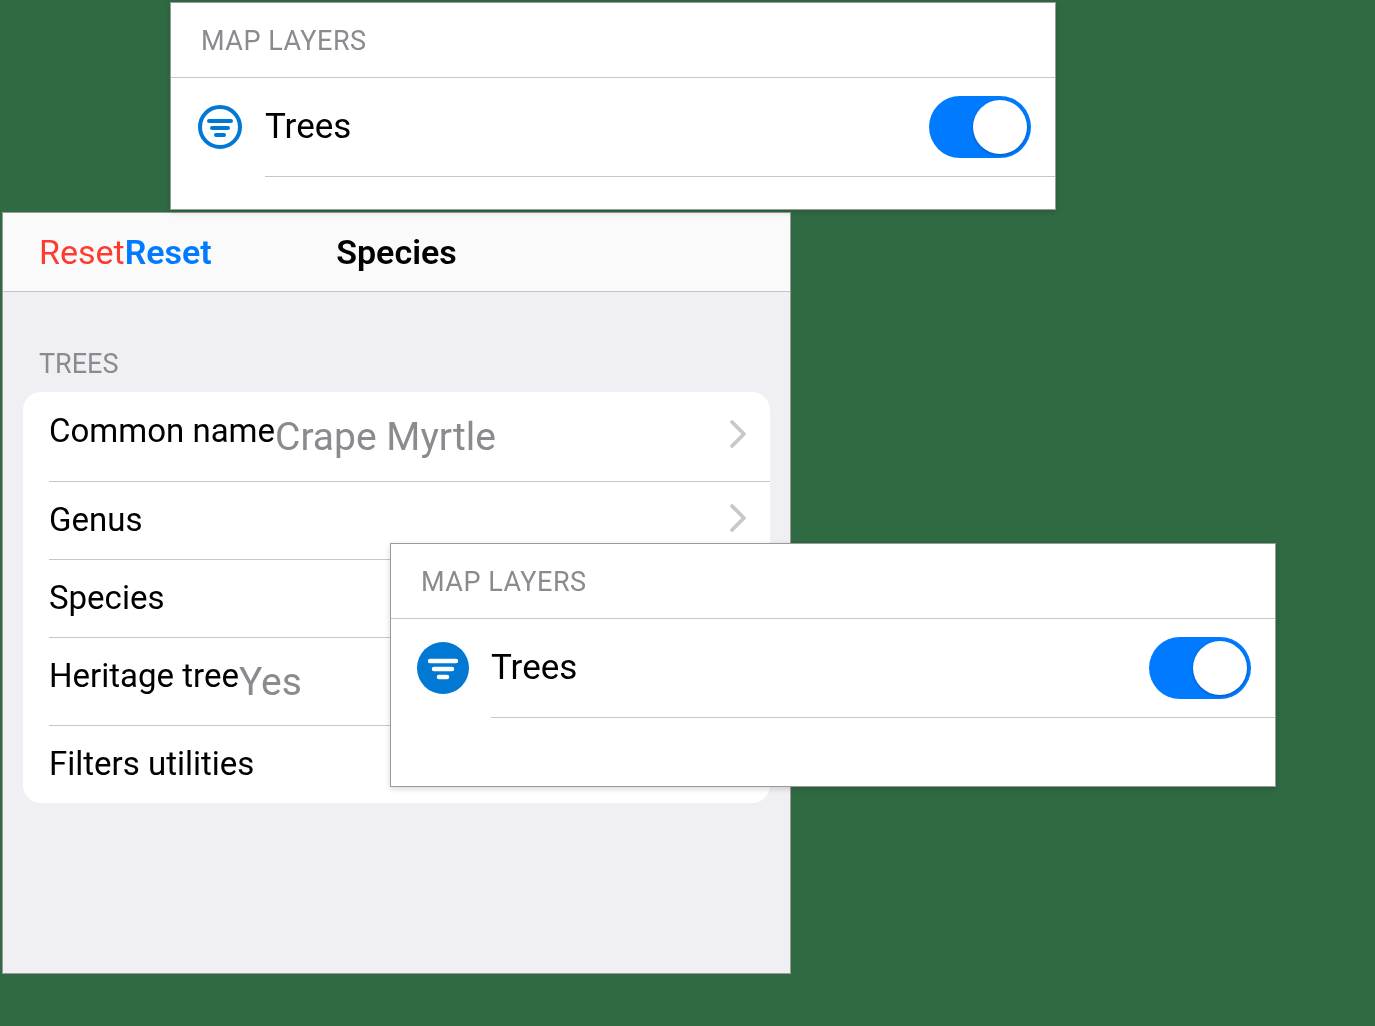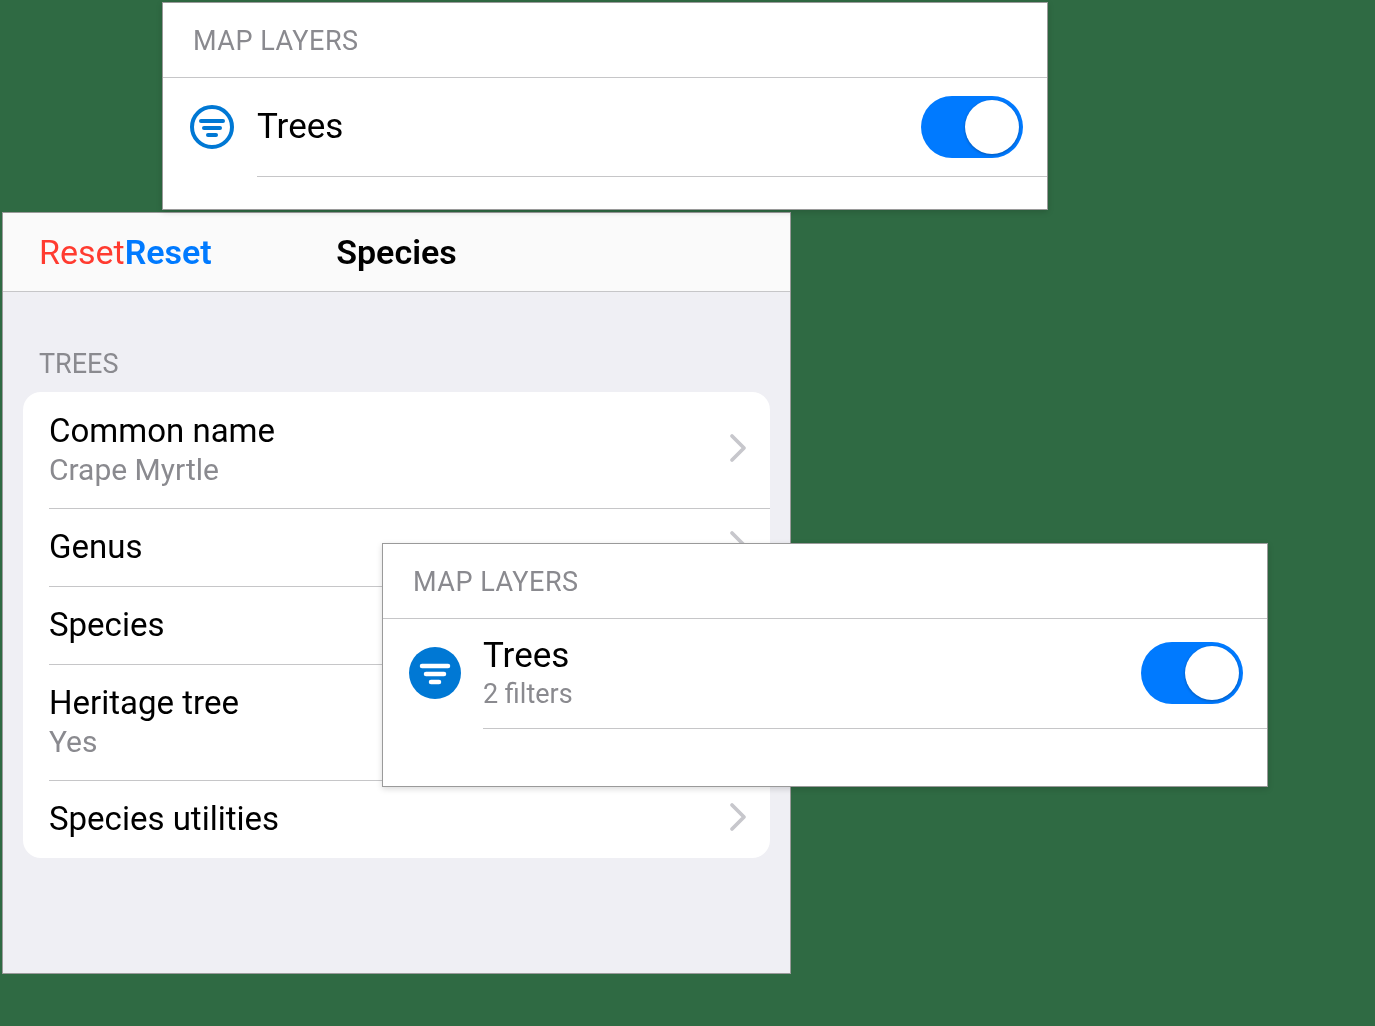--- a/index.html
+++ b/index.html
@@ -10,20 +10,21 @@
     height: 1026px;
     position: relative;
     overflow: hidden;
   }
 
   .panel {
     background: #fff;
     position: absolute;
     border: 1px solid #9a9a9a;
     box-shadow: 0 2px 6px rgba(0,0,0,0.15);
+    margin-left: 8px;
   }
 
   
   .panel-a {
     left: 162px;
     top: 2px;
     width: 886px;
     height: 208px;
   }
   .map-layers-header {
@@ -148,29 +149,29 @@
     position: absolute;
     left: 26px;
     right: 0;
     top: 0;
     height: 1px;
     background: #c6c6c8;
   }
   .row-text {
     flex: 1;
     display: flex;
-    flex-direction: column;
+    text-align: right;
   }
   .row-title {
     font-size: 33px;
     color: #000;
     line-height: 1.15;
   }
   .row-sub {
-    font-size: 30px;
+    font-size: 39px;
     color: #8a8a8f;
     line-height: 1.2;
     margin-top: 2px;
   }
   .chevron {
     color: #c7c7cc;
     flex-shrink: 0;
   }
 
   
@@ -242,21 +243,21 @@
       </div>
       <span class="chevron">
         <svg width="20" height="30" viewBox="0 0 12 20">
             <path d="M2 2 L10 10 L2 18" stroke="#c7c7cc" stroke-width="2.5" fill="none" stroke-linecap="round" stroke-linejoin="round"></path>
           </svg>
       </span>
     </div>
 
     <div class="table-row">
       <div class="row-text">
-        <span class="row-title">Species utilities</span>
+        <span class="row-title">Filters utilities</span>
       </div>
       <span class="chevron">
         <svg width="20" height="30" viewBox="0 0 12 20">
             <path d="M2 2 L10 10 L2 18" stroke="#c7c7cc" stroke-width="2.5" fill="none" stroke-linecap="round" stroke-linejoin="round"></path>
           </svg>
       </span>
     </div>
 
   </div>
 </div>
@@ -290,20 +291,19 @@
     <span class="filter-icon-filled">
       <svg width="52" height="52" viewBox="0 0 52 52">
         <circle cx="26" cy="26" r="26" fill="#0078d4"></circle>
         <line x1="13" y1="19" x2="39" y2="19" stroke="#fff" stroke-width="4.5" stroke-linecap="round"></line>
         <line x1="17" y1="27" x2="35" y2="27" stroke="#fff" stroke-width="4.5" stroke-linecap="round"></line>
         <line x1="22" y1="35" x2="30" y2="35" stroke="#fff" stroke-width="4.5" stroke-linecap="round"></line>
       </svg>
     </span>
     <div class="layer-text">
       <span class="layer-title">Trees</span>
-      <span class="layer-sub">2 filters</span>
     </div>
     <div class="toggle">
       <div class="toggle-knob"></div>
     </div>
   </div>
   <div class="divider-inset"></div>
 </div>
 
 </body></html>

